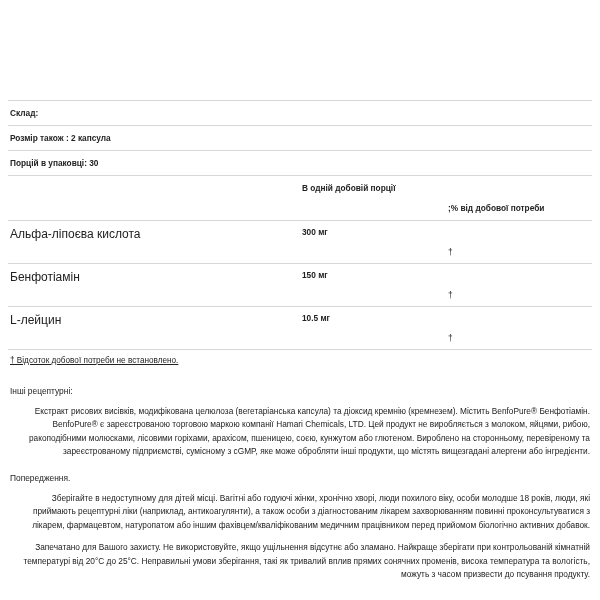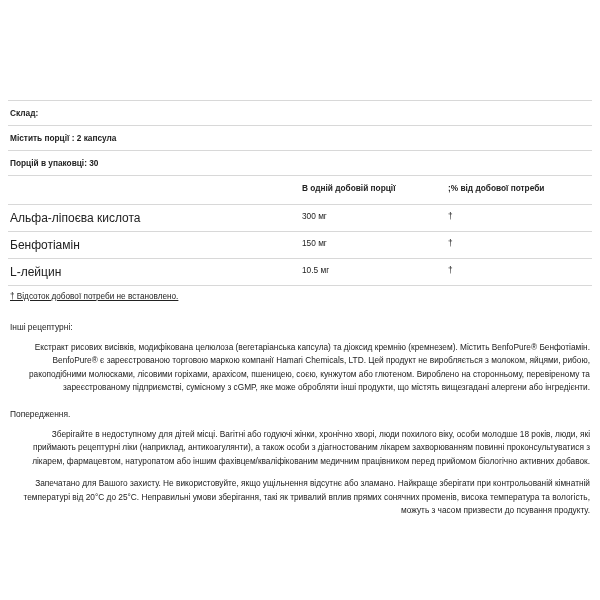--- a/index.html
+++ b/index.html
@@ -31,25 +31,27 @@
   }
   .cell-name {
     width: 288px;
     padding: 6px 2px 6px 2px;
     font-size: 12px;
   }
   .cell-amt {
     width: 142px;
     padding: 6px 2px 6px 2px;
     font-size: 8.3px;
+    font-weight: bold;
   }
   .cell-dv {
     flex: 1;
     padding: 6px 2px 6px 2px;
     font-size: 8.3px;
+    margin-top: 20px;
   }
   .header-row .cell-name,
   .header-row .cell-amt,
   .header-row .cell-dv {
     font-weight: bold;
     padding-top: 7px;
     padding-bottom: 7px;
   }
   .serving-block {
     border-top: 1px solid #d8d8d8;
@@ -95,21 +97,21 @@
   <div class="spacer-top"></div>
 
   <div class="facts-panel">
 
     <div class="serving-block rule-top">
       <div class="serving-line">Склад:</div>
     </div>
 
     <div class="serving-block">
       <div class="serving-line">
-        <span>Містить порції :</span>
+        <span>Розмір також :</span>
         <span>2 капсула</span>
       </div>
     </div>
 
     <div class="serving-block">
       <div class="serving-line">
         <span>Порцій в упаковці:</span>
         <span>30</span>
       </div>
     </div>

